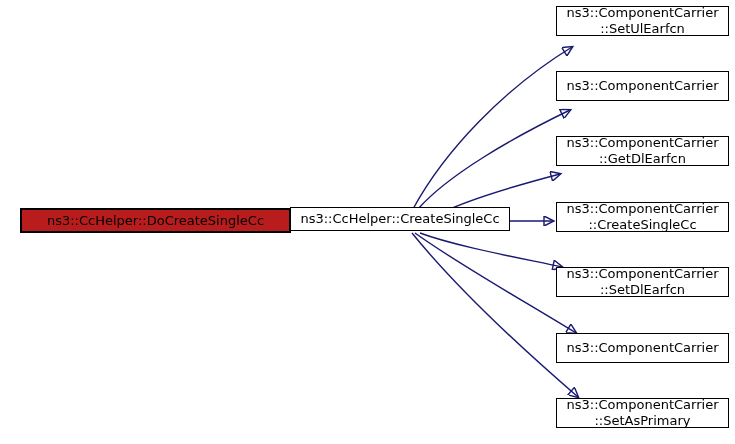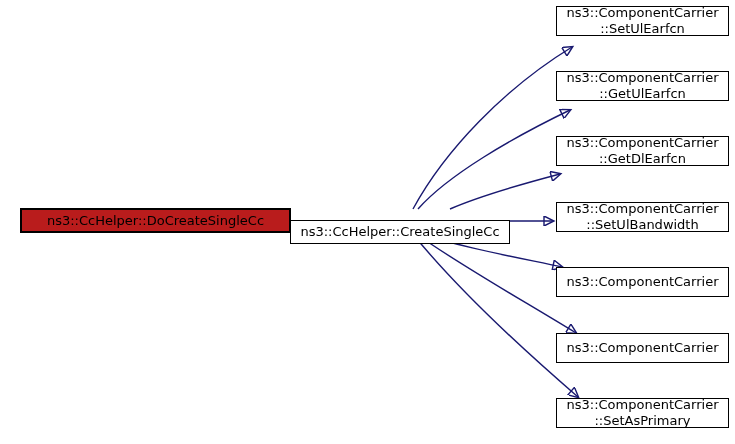--- a/index.html
+++ b/index.html
@@ -46,21 +46,21 @@
   .node.caller {
     left: 20px;
     top: 208px;
     width: 271px;
     height: 25px;
     background: #b91c1c;
     border-width: 2px;
   }
   .node.center {
     left: 290px;
-    top: 220px;
+    top: 207px;
     width: 220px;
     height: 24px;
   }
   .node.callee {
     left: 556px;
     width: 173px;
     height: 30px;
   }
   .node span {
     display: block;
@@ -95,35 +95,35 @@
     <span>ns3::CcHelper::CreateSingleCc</span>
   </div>
 
   <div class="node callee" style="top:6px">
     <span>ns3::ComponentCarrier</span>
     <span>::SetUlEarfcn</span>
   </div>
 
   <div class="node callee" style="top:71px">
     <span>ns3::ComponentCarrier</span>
-    <span>::GetUlEarfcn</span>
   </div>
 
   <div class="node callee" style="top:136px">
     <span>ns3::ComponentCarrier</span>
     <span>::GetDlEarfcn</span>
   </div>
 
   <div class="node callee" style="top:202px">
     <span>ns3::ComponentCarrier</span>
-    <span>::SetUlBandwidth</span>
+    <span>::CreateSingleCc</span>
   </div>
 
   <div class="node callee" style="top:267px">
     <span>ns3::ComponentCarrier</span>
+    <span>::SetDlEarfcn</span>
   </div>
 
   <div class="node callee" style="top:333px">
     <span>ns3::ComponentCarrier</span>
   </div>
 
   <div class="node callee" style="top:398px">
     <span>ns3::ComponentCarrier</span>
     <span>::SetAsPrimary</span>
   </div>

